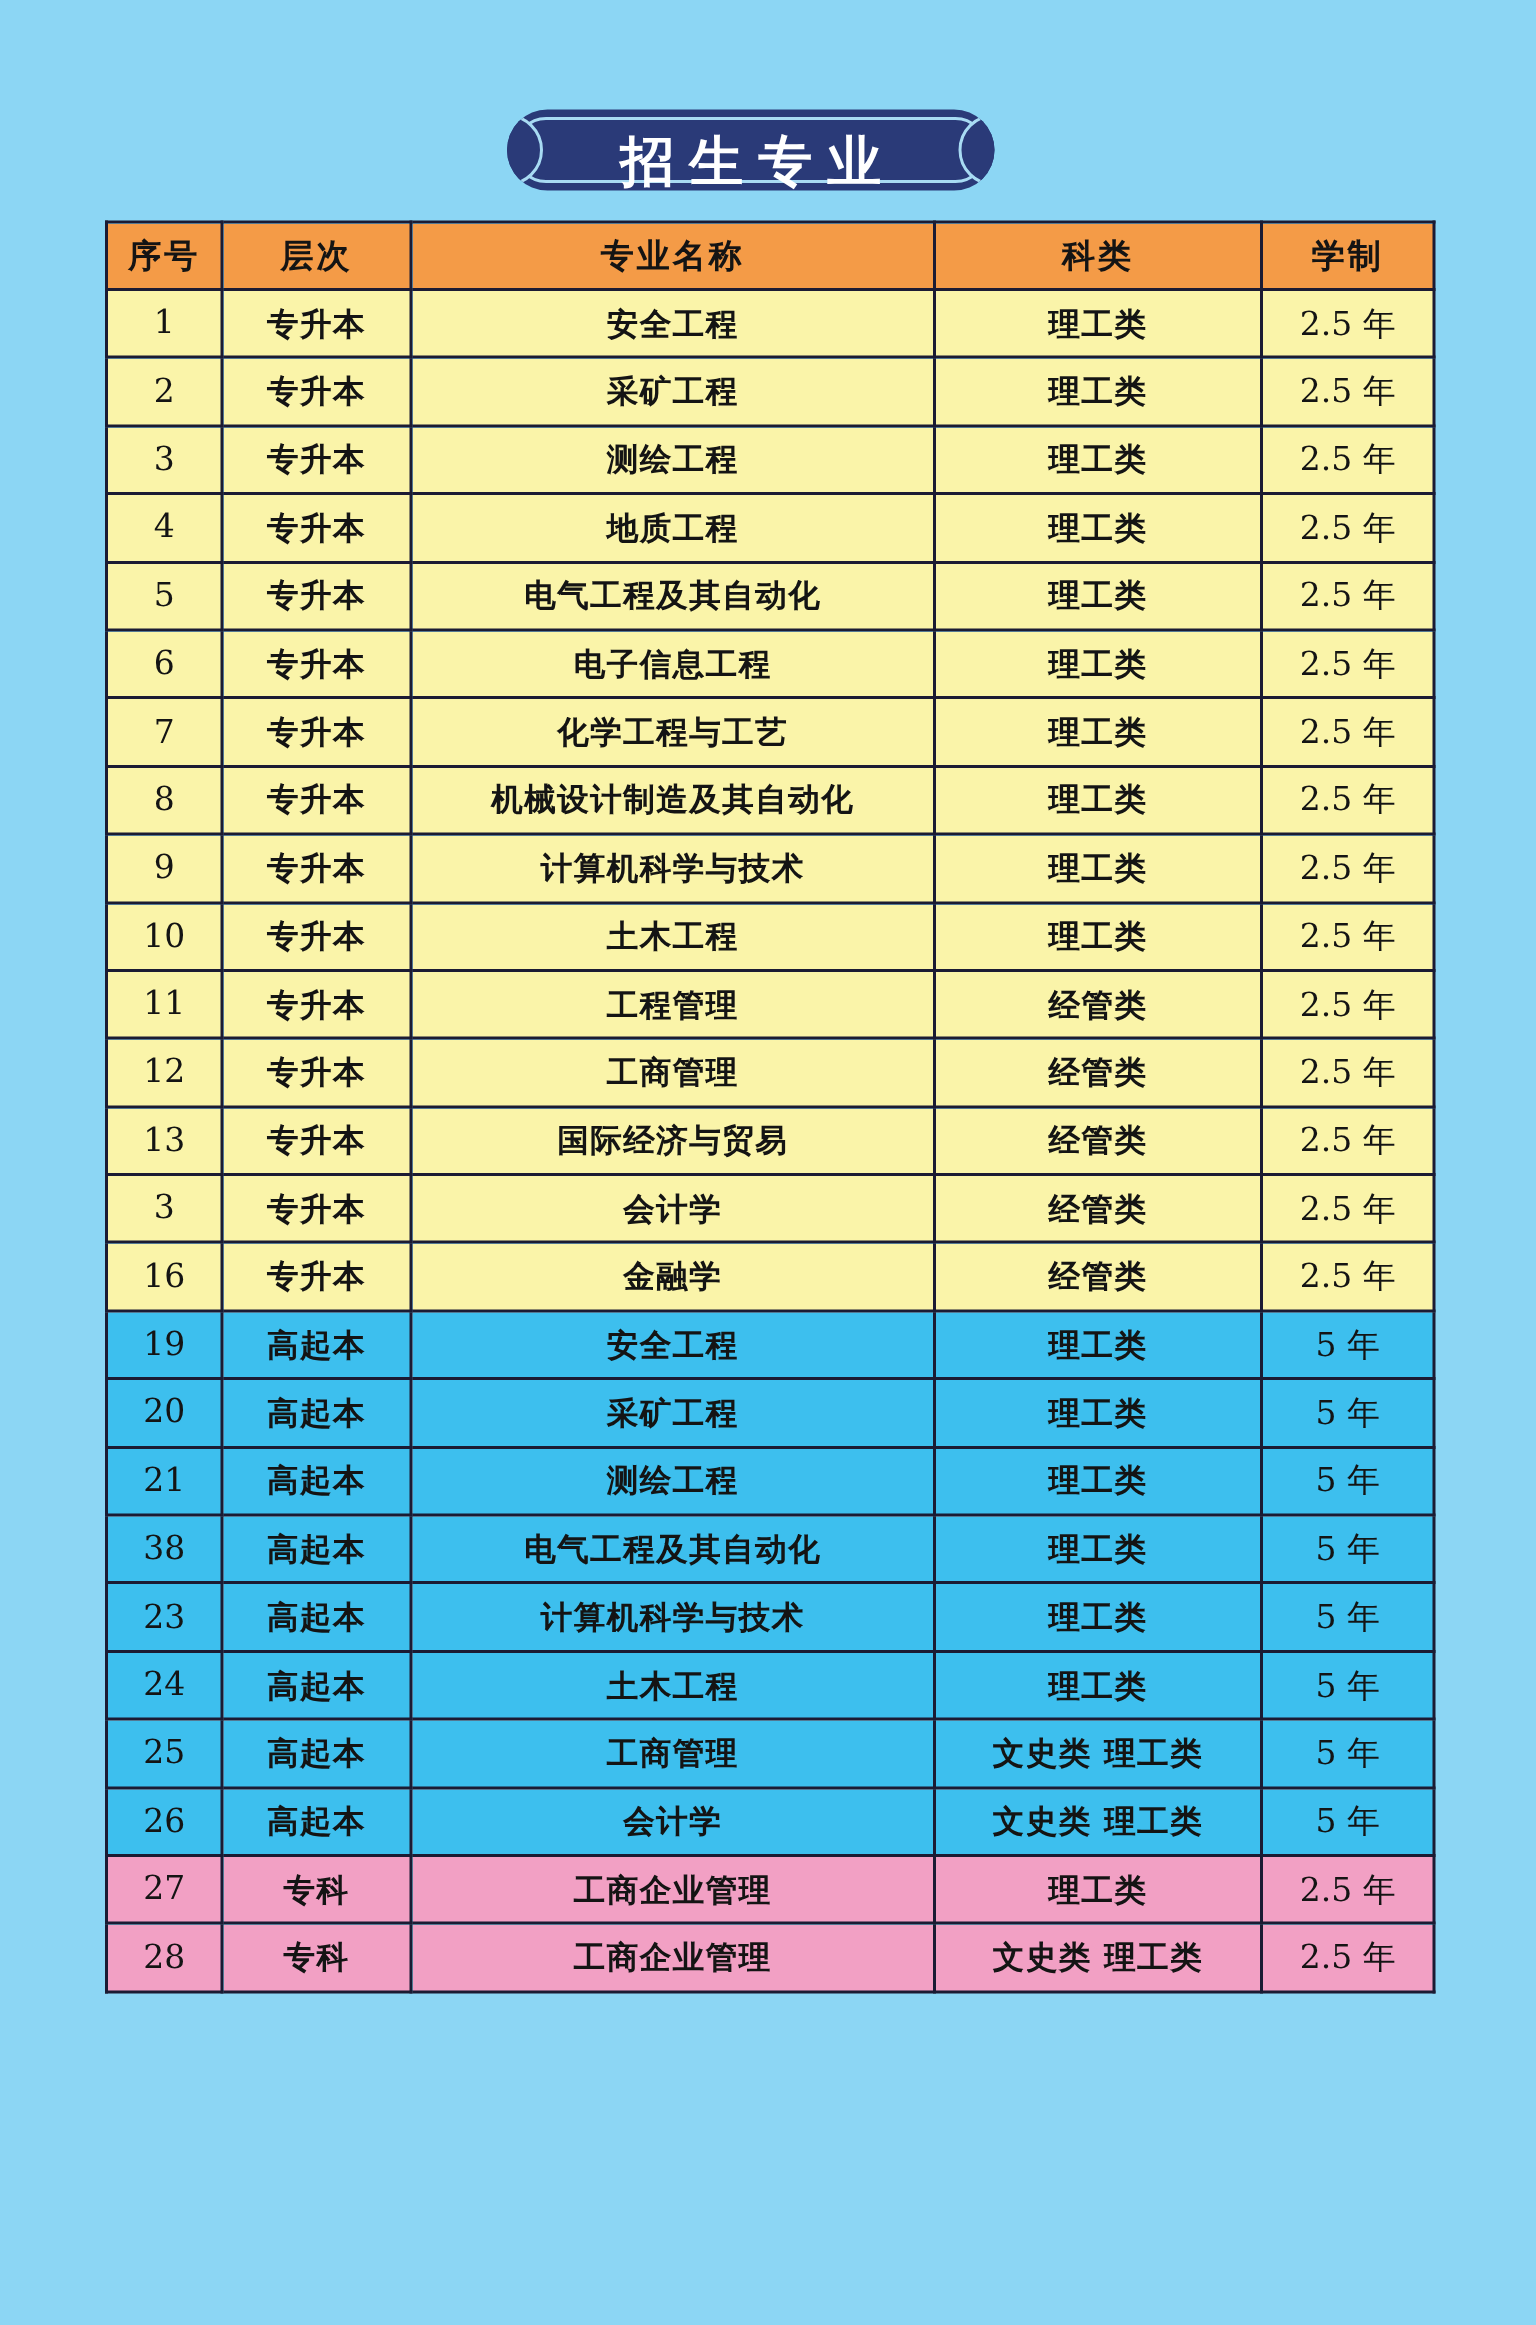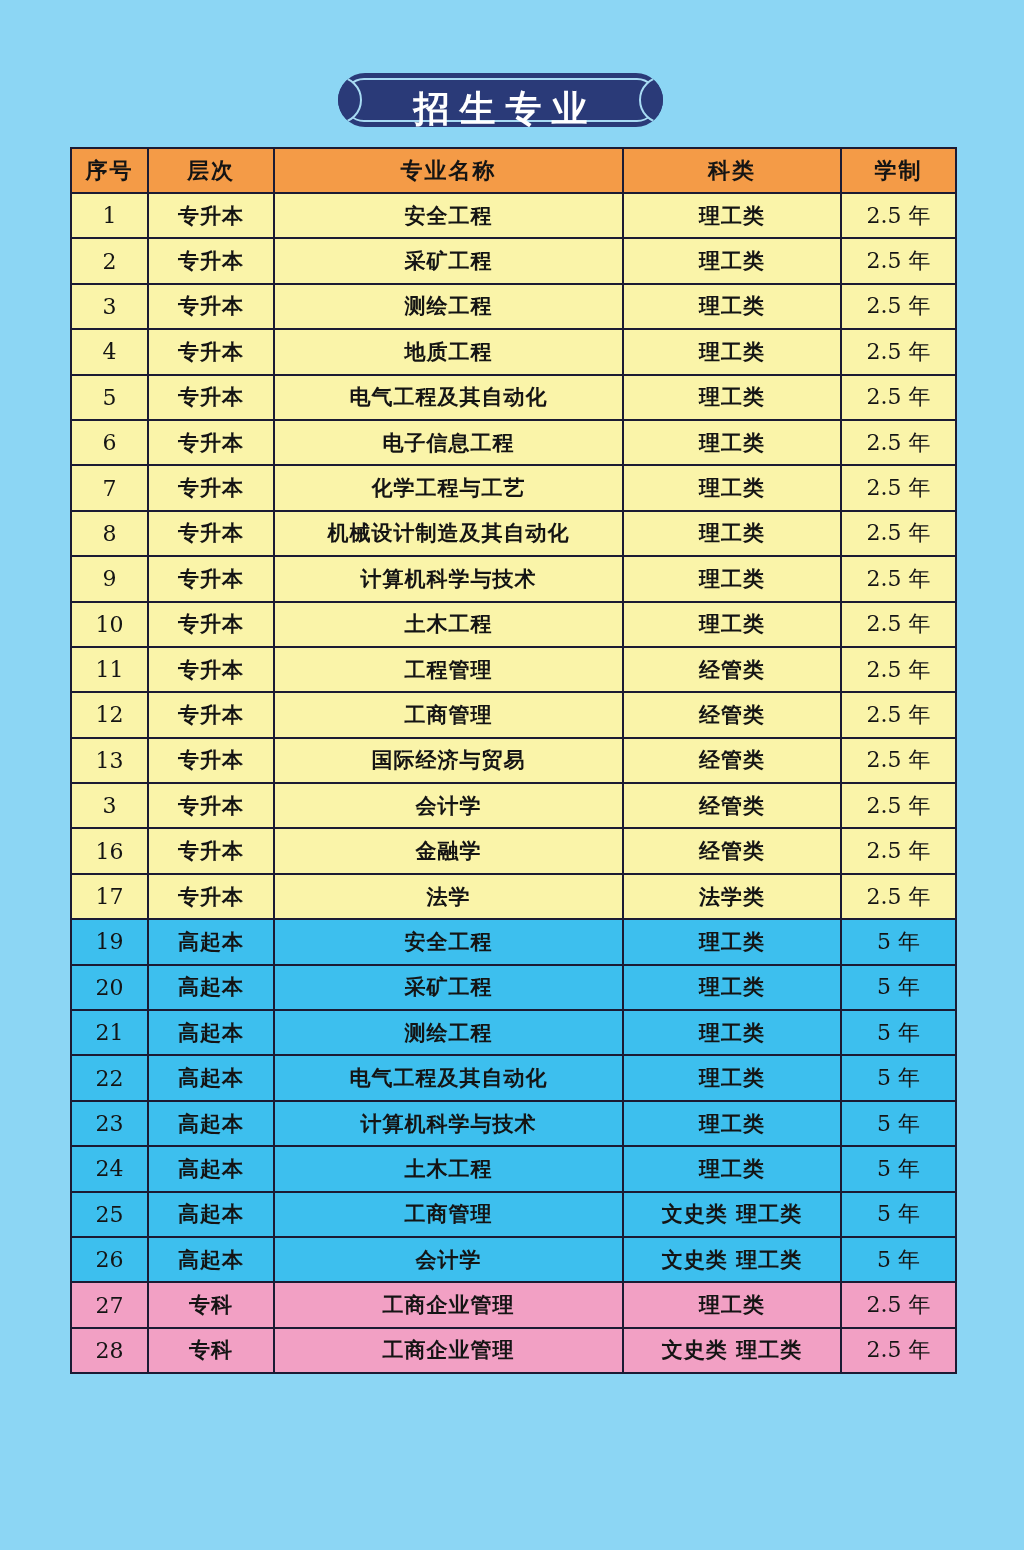--- a/index.html
+++ b/index.html
@@ -219,27 +219,20 @@
       <td class="col-cat">经管类</td>
       <td class="col-dur">2.5 年</td>
     </tr>
         <tr class="section-zsb">
       <td class="col-no">16</td>
       <td class="col-level">专升本</td>
       <td class="col-major">金融学</td>
       <td class="col-cat">经管类</td>
       <td class="col-dur">2.5 年</td>
     </tr>
-        <tr class="section-zsb">
-      <td class="col-no">17</td>
-      <td class="col-level">专升本</td>
-      <td class="col-major">法学</td>
-      <td class="col-cat">法学类</td>
-      <td class="col-dur">2.5 年</td>
-    </tr>
         <tr class="section-gqb">
       <td class="col-no">19</td>
       <td class="col-level">高起本</td>
       <td class="col-major">安全工程</td>
       <td class="col-cat">理工类</td>
       <td class="col-dur">5 年</td>
     </tr>
         <tr class="section-gqb">
       <td class="col-no">20</td>
       <td class="col-level">高起本</td>
@@ -248,21 +241,21 @@
       <td class="col-dur">5 年</td>
     </tr>
         <tr class="section-gqb">
       <td class="col-no">21</td>
       <td class="col-level">高起本</td>
       <td class="col-major">测绘工程</td>
       <td class="col-cat">理工类</td>
       <td class="col-dur">5 年</td>
     </tr>
         <tr class="section-gqb">
-      <td class="col-no">22</td>
+      <td class="col-no">38</td>
       <td class="col-level">高起本</td>
       <td class="col-major">电气工程及其自动化</td>
       <td class="col-cat">理工类</td>
       <td class="col-dur">5 年</td>
     </tr>
         <tr class="section-gqb">
       <td class="col-no">23</td>
       <td class="col-level">高起本</td>
       <td class="col-major">计算机科学与技术</td>
       <td class="col-cat">理工类</td>

